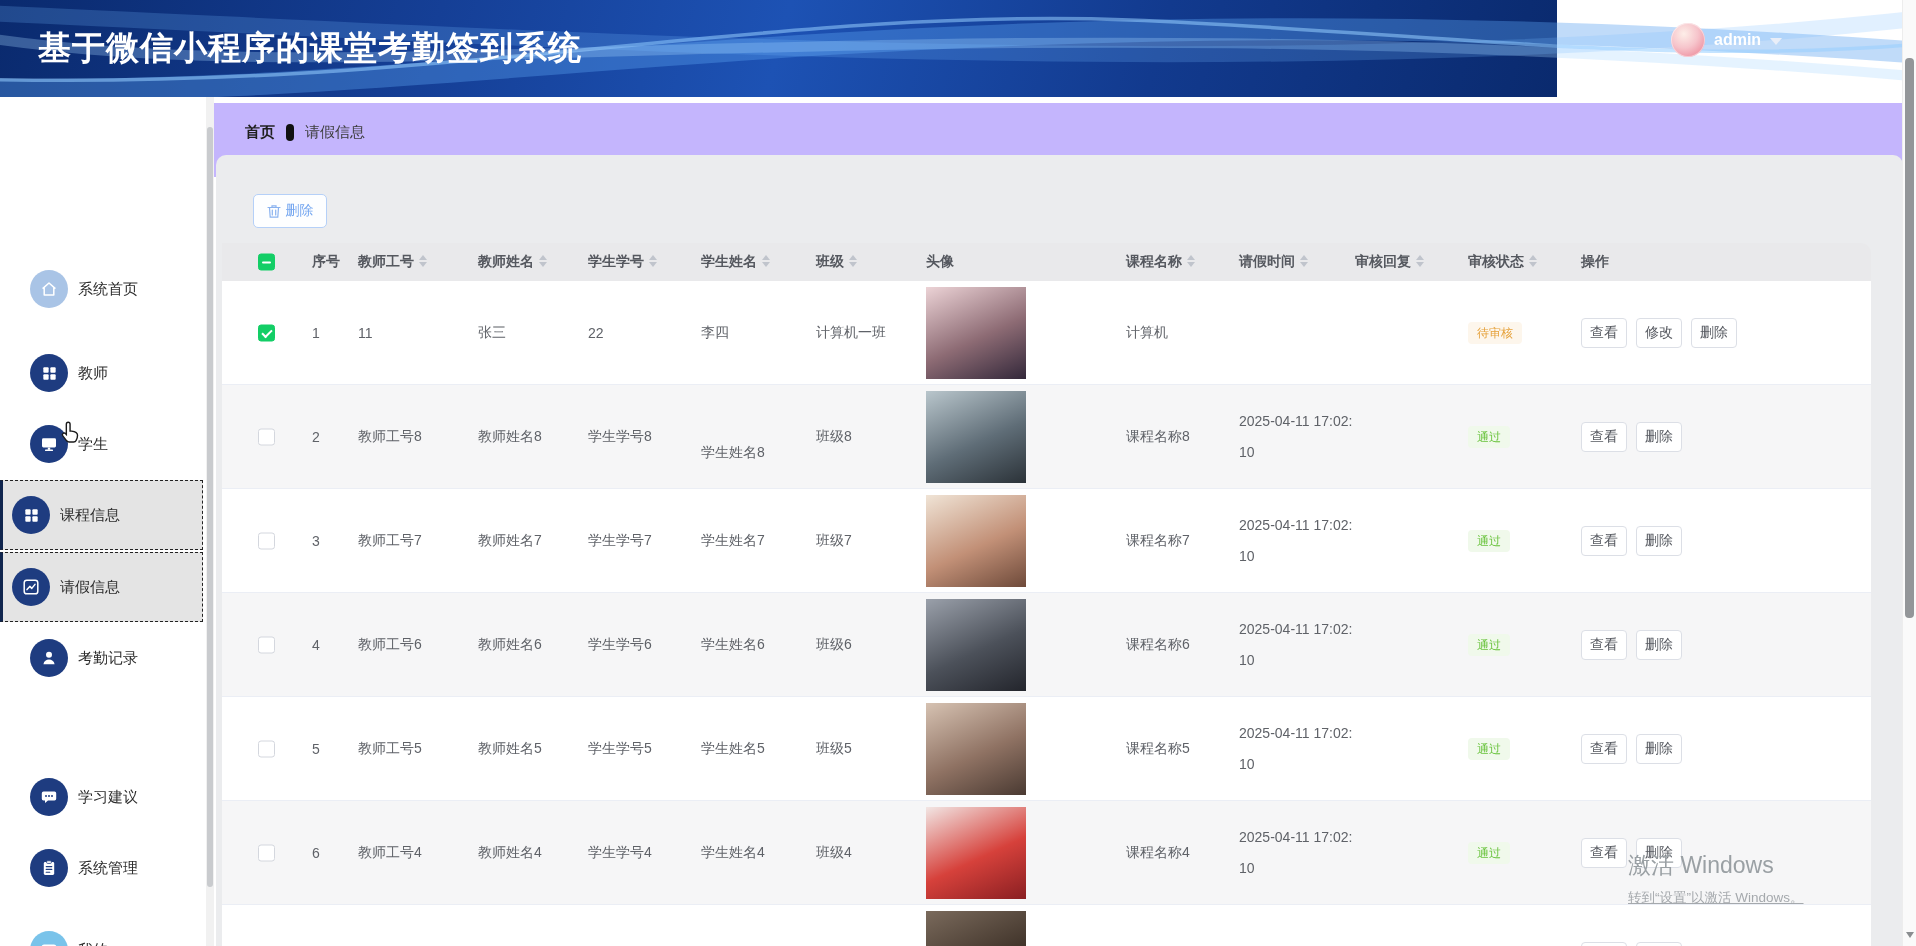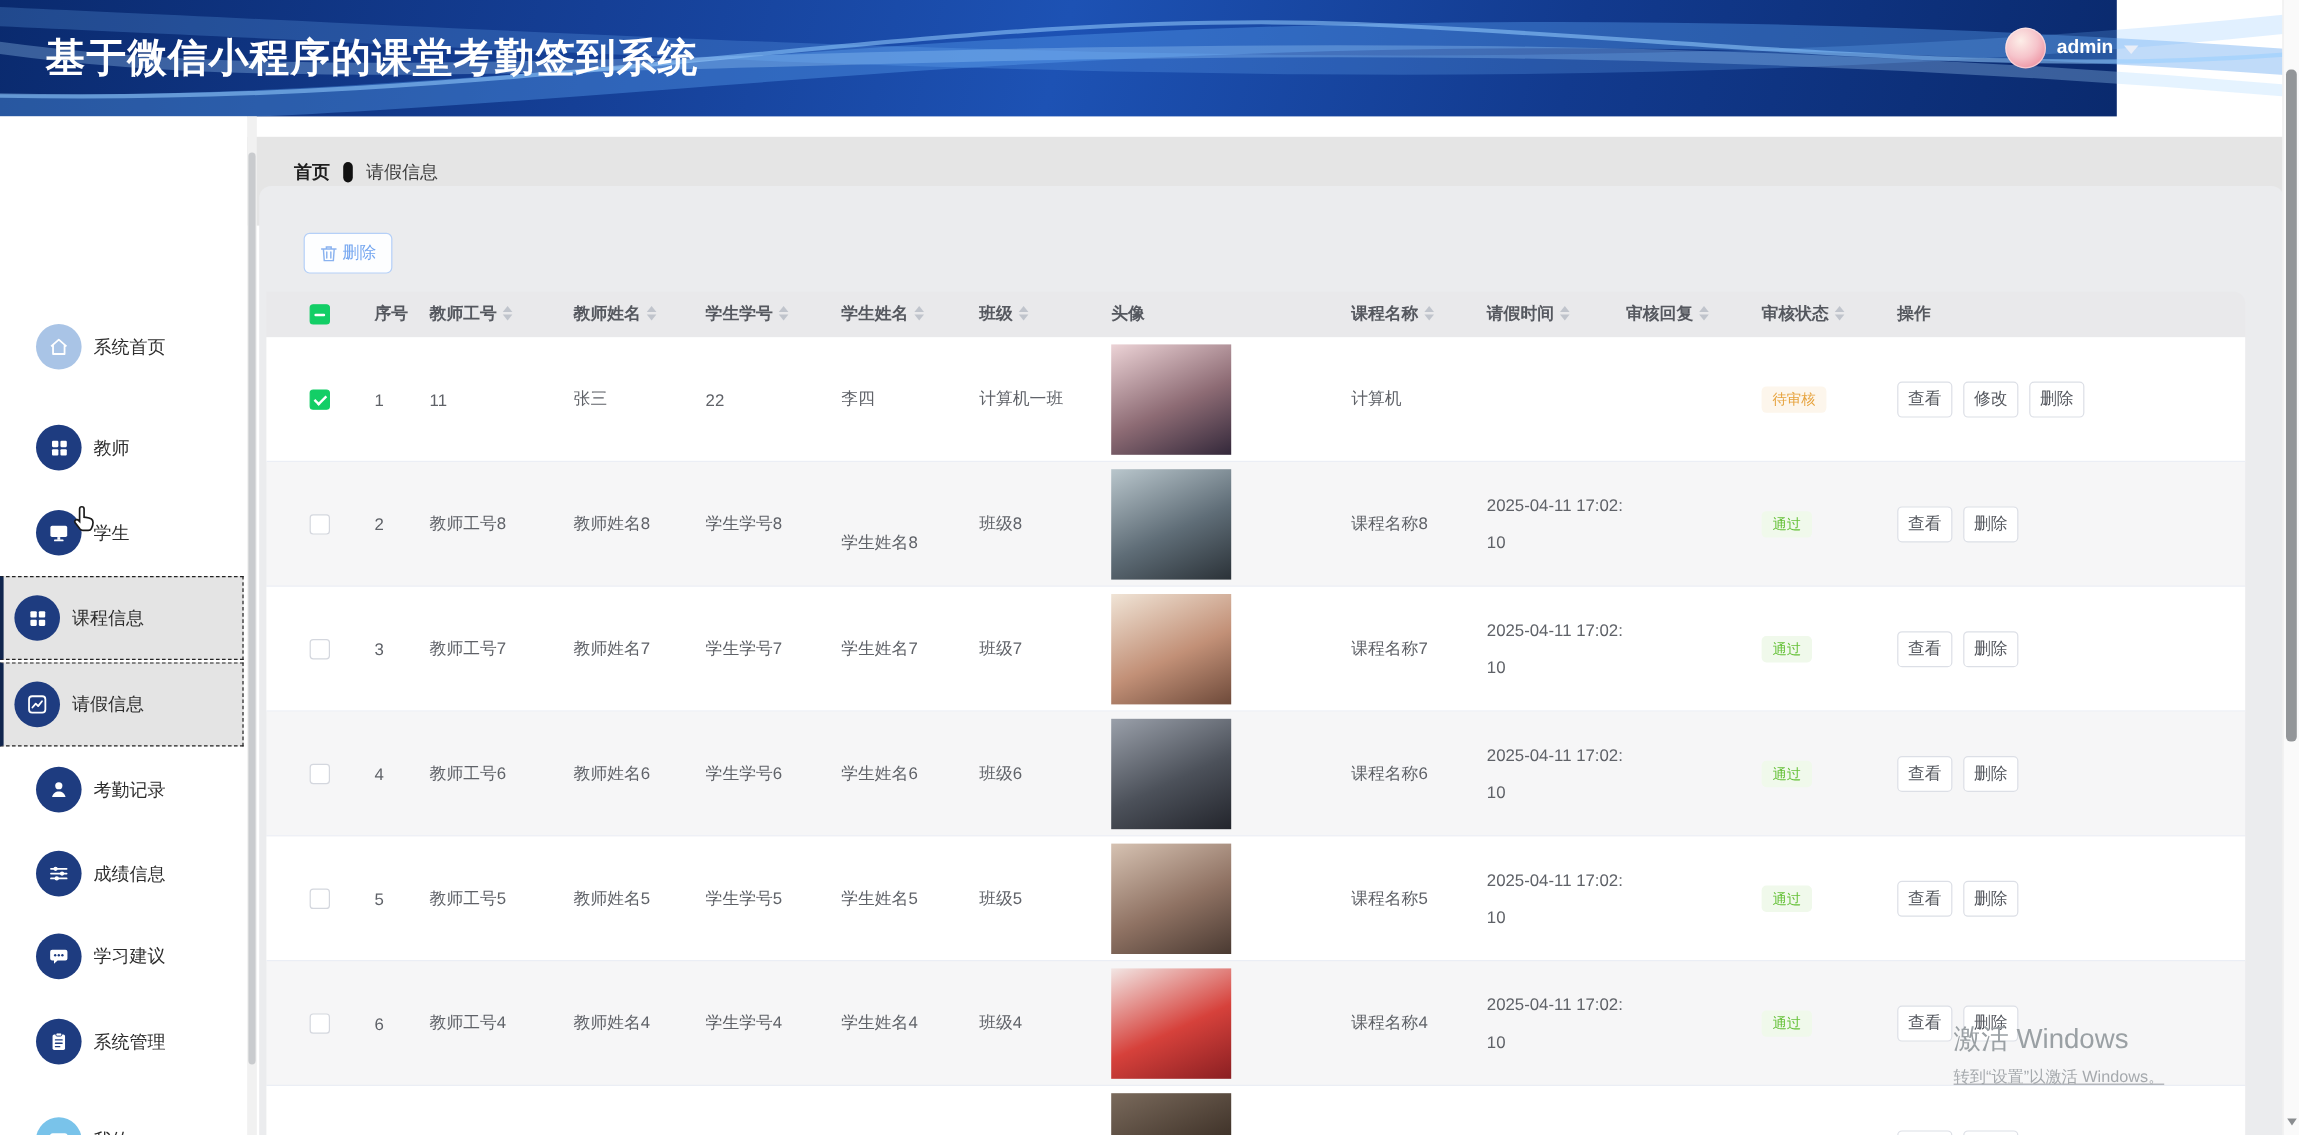--- a/index.html
+++ b/index.html
@@ -1,34 +1,34 @@
 <!DOCTYPE html>
 <html><head>
 <meta charset="utf-8">
 <style>
   html,body{margin:0;padding:0;background:#888;}
   .stage{position:relative;width:1916px;height:946px;overflow:hidden;background:#fff;
          font-family:"Liberation Sans","DejaVu Sans",sans-serif;color:#333;}
 
   
-  .topbar{position:absolute;left:0;top:0;width:1764px;height:97px;
+  .topbar{position:absolute;left:0;top:0;width:1557px;height:97px;
           background:linear-gradient(105deg,#0a2a6e 0%,#153f96 28%,#1d52b4 50%,#123a8e 74%,#0a2a6e 100%);}
   .topbar svg.swoosh{position:absolute;left:0;top:0;}
   .app-title{position:absolute;left:38px;top:26px;font-size:33px;font-weight:bold;color:#fff;
              letter-spacing:1px;white-space:nowrap;}
   .user{position:absolute;left:1671px;top:22px;height:36px;display:flex;align-items:center;gap:9px;cursor:pointer;}
   .user .uavatar{width:34px;height:34px;border-radius:50%;
         background:radial-gradient(circle at 38% 32%,#fdeee8 0%,#f6c4cb 45%,#ef9aa8 75%,#e2808f 100%);
         box-shadow:inset 0 0 0 1px rgba(255,255,255,.45);}
   .user .uname{color:#fff;font-size:16px;font-weight:bold;}
   .user .caret{width:0;height:0;border-left:6px solid transparent;border-right:6px solid transparent;
         border-top:7px solid #e9eef8;margin-top:2px;}
 
   
-  .crumbbar{position:absolute;left:0;top:114px;width:1916px;height:74px;background:#e5e5e5;}
+  .crumbbar{position:absolute;left:0;top:103px;width:1916px;height:74px;background:#c4b5fd;}
   .crumb{position:absolute;left:245px;top:0;height:58px;display:flex;align-items:center;gap:11px;font-size:15px;}
   .crumb .root{font-weight:bold;color:#1f1f1f;}
   .crumb .sep{width:8px;height:17px;border-radius:4px;background:#111;}
   .crumb .cur{color:#3d3d3d;}
 
   
   .sidebar{position:absolute;left:0;top:97px;width:206px;height:849px;background:#fff;}
   .sitem{position:absolute;left:0;width:203px;height:70px;display:flex;align-items:center;
          gap:10px;padding-left:30px;box-sizing:border-box;cursor:pointer;}
   .sitem.selected{background:#e4e4e4;border-top:1px dashed #222;border-bottom:1px dashed #222;
@@ -170,35 +170,20 @@
       </div>
       <div class="sitem" style="top: 526px;">
         <span class="circ navy">
           <svg width="20" height="20" viewBox="0 0 20 20">
             <circle cx="10" cy="6.8" r="3" fill="#fff"></circle>
             <path d="M4.4 16.2c.6-3 2.9-4.6 5.6-4.6s5 1.6 5.6 4.6z" fill="#fff"></path>
           </svg>
         </span>
         <span class="slabel">考勤记录</span>
       </div>
-      <div class="sitem" style="top: 596px;">
-        <span class="circ navy">
-          <svg width="20" height="20" viewBox="0 0 20 20">
-            <g stroke="#fff" stroke-width="1.5" stroke-linecap="round">
-              <path d="M3.5 6h13M3.5 10h13M3.5 14h13"></path>
-            </g>
-            <g fill="#fff">
-              <circle cx="7.3" cy="6" r="1.8"></circle>
-              <circle cx="12.7" cy="10" r="1.8"></circle>
-              <circle cx="8.3" cy="14" r="1.8"></circle>
-            </g>
-          </svg>
-        </span>
-        <span class="slabel">成绩信息</span>
-      </div>
       <div class="sitem" style="top: 665px;">
         <span class="circ navy">
           <svg width="20" height="20" viewBox="0 0 20 20">
             <path d="M4.5 4.5h11a1.7 1.7 0 0 1 1.7 1.7v5.6a1.7 1.7 0 0 1-1.7 1.7H9l-3 2.6v-2.6H4.5a1.7 1.7 0 0 1-1.7-1.7V6.2a1.7 1.7 0 0 1 1.7-1.7z" fill="#fff"></path>
             <g fill="#1e3c80">
               <circle cx="7" cy="9" r="1"></circle>
               <circle cx="10" cy="9" r="1"></circle>
               <circle cx="13" cy="9" r="1"></circle>
             </g>
           </svg>

